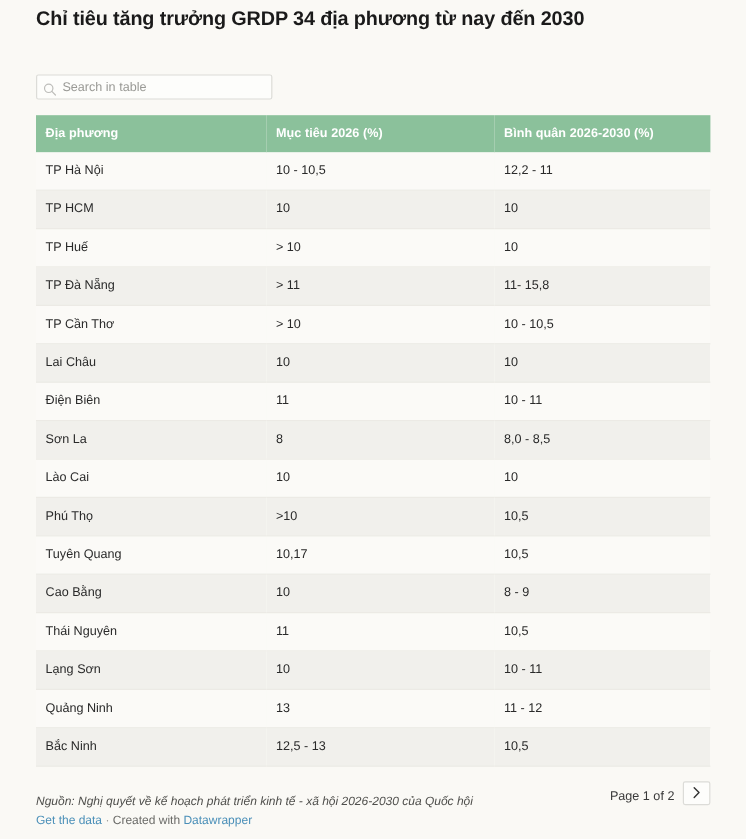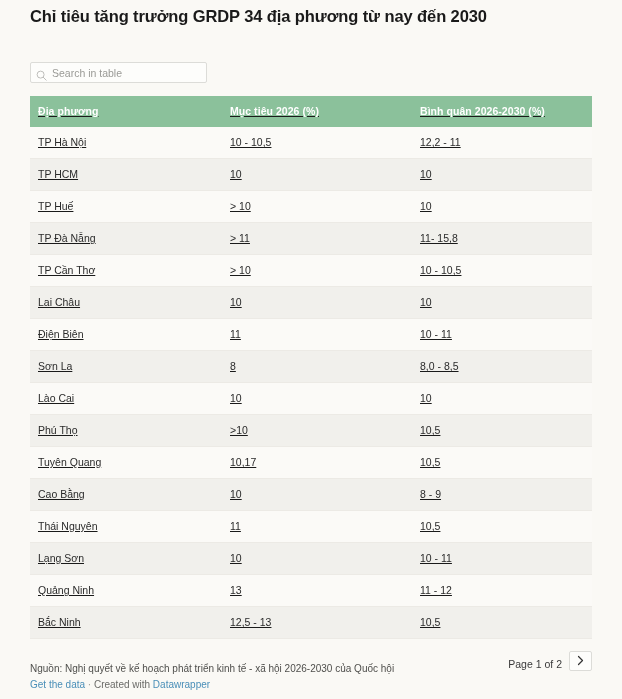--- a/index.html
+++ b/index.html
@@ -31,21 +31,21 @@
     line-height: 20px;
     letter-spacing: -0.1px;
     color: #1a1a1a;
     padding-top: 6px;
     margin: 0 0 9px 0;
     white-space: nowrap;
   }
 
   
   .search-box {
-    width: 177px;
+    width: 197px;
     height: 21px;
     box-sizing: border-box;
     border: 1px solid #dcdcd8;
     background: #fdfdfb;
     border-radius: 2px;
     display: flex;
     align-items: center;
     padding: 0 5px;
     margin-bottom: 13px;
     margin-top: 36px;
@@ -69,21 +69,20 @@
     padding: 0;
     line-height: 14px;
   }
   .search-input::placeholder { color: #9a9a96; }
 
   
   table.data-table {
     width: 100%;
     border-collapse: collapse;
     table-layout: fixed;
-    text-decoration: underline;
   }
   table.data-table col.c1 { width: 192px; }
   table.data-table col.c2 { width: 190px; }
   table.data-table col.c3 { width: 180px; }
 
   thead th {
     background: #8bc19b;
     color: #ffffff;
     font-size: 10.5px;
     font-weight: bold;
@@ -141,20 +140,21 @@
 
   
   .footer {
     position: absolute;
     left: 30px;
     right: 30px;
     bottom: 7px;
   }
   .source-note {
     font-size: 10px;
+    font-style: italic;
     color: #4f4f4c;
     line-height: 14px;
     margin-bottom: 2px;
     white-space: nowrap;
   }
   .credit-line {
     font-size: 10px;
     color: #6b6b68;
     line-height: 14px;
   }

